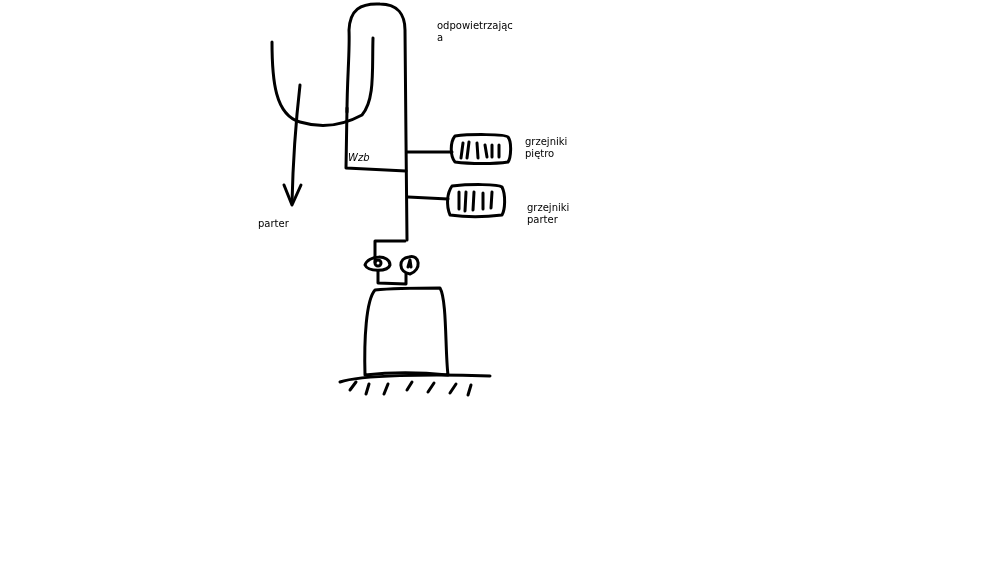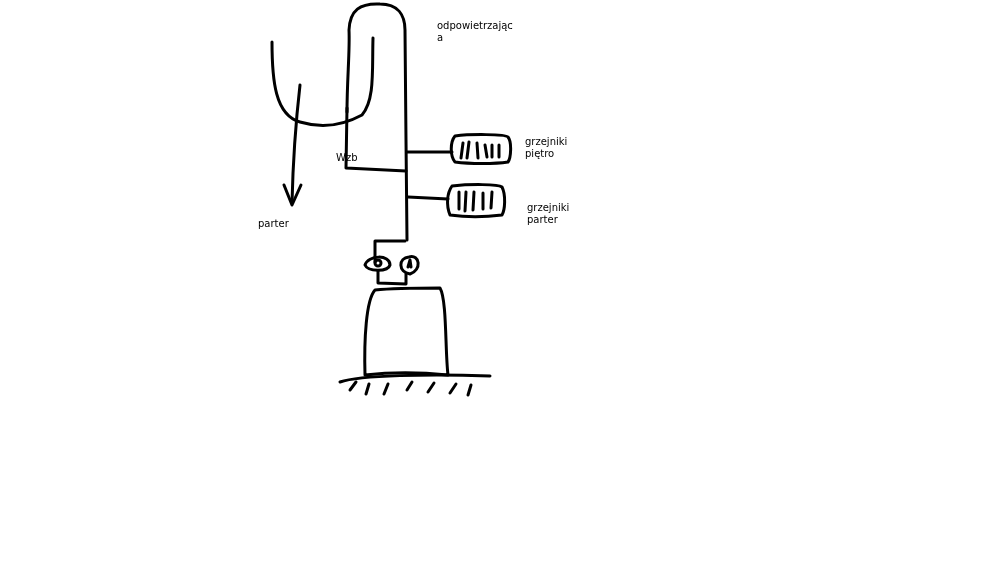--- a/index.html
+++ b/index.html
@@ -39,18 +39,18 @@
 
     <path d="M365,375 C364,340 366,300 375,290 C395,288 420,288 440,288 C447,300 445,350 448,375 C420,372 390,372 365,375"></path>
 
     <path d="M340,382 C360,375 430,374 490,376"></path>
     <path d="M350,390 L356,382 M366,394 L369,384 M384,394 L388,384 M407,390 L412,382 M428,392 L434,383 M450,393 L456,384 M468,395 L471,385"></path>
   </g>
 </svg>
 
 <div class="lbl" style="left:416px;top:20px;margin-left:21px;">odpowietrzając
 a</div>
-<div class="lbl" style="left:336px;top:152px;">Wzb</div>
+<div class="lbl" style="left:348px;top:152px;font-style:italic;">Wzb</div>
 <div class="lbl" style="left:525px;top:136px;">grzejniki
 piętro</div>
 <div class="lbl" style="left:527px;top:202px;">grzejniki
 parter</div>
 <div class="lbl" style="left:258px;top:218px;">parter</div>
 
 </body></html>

